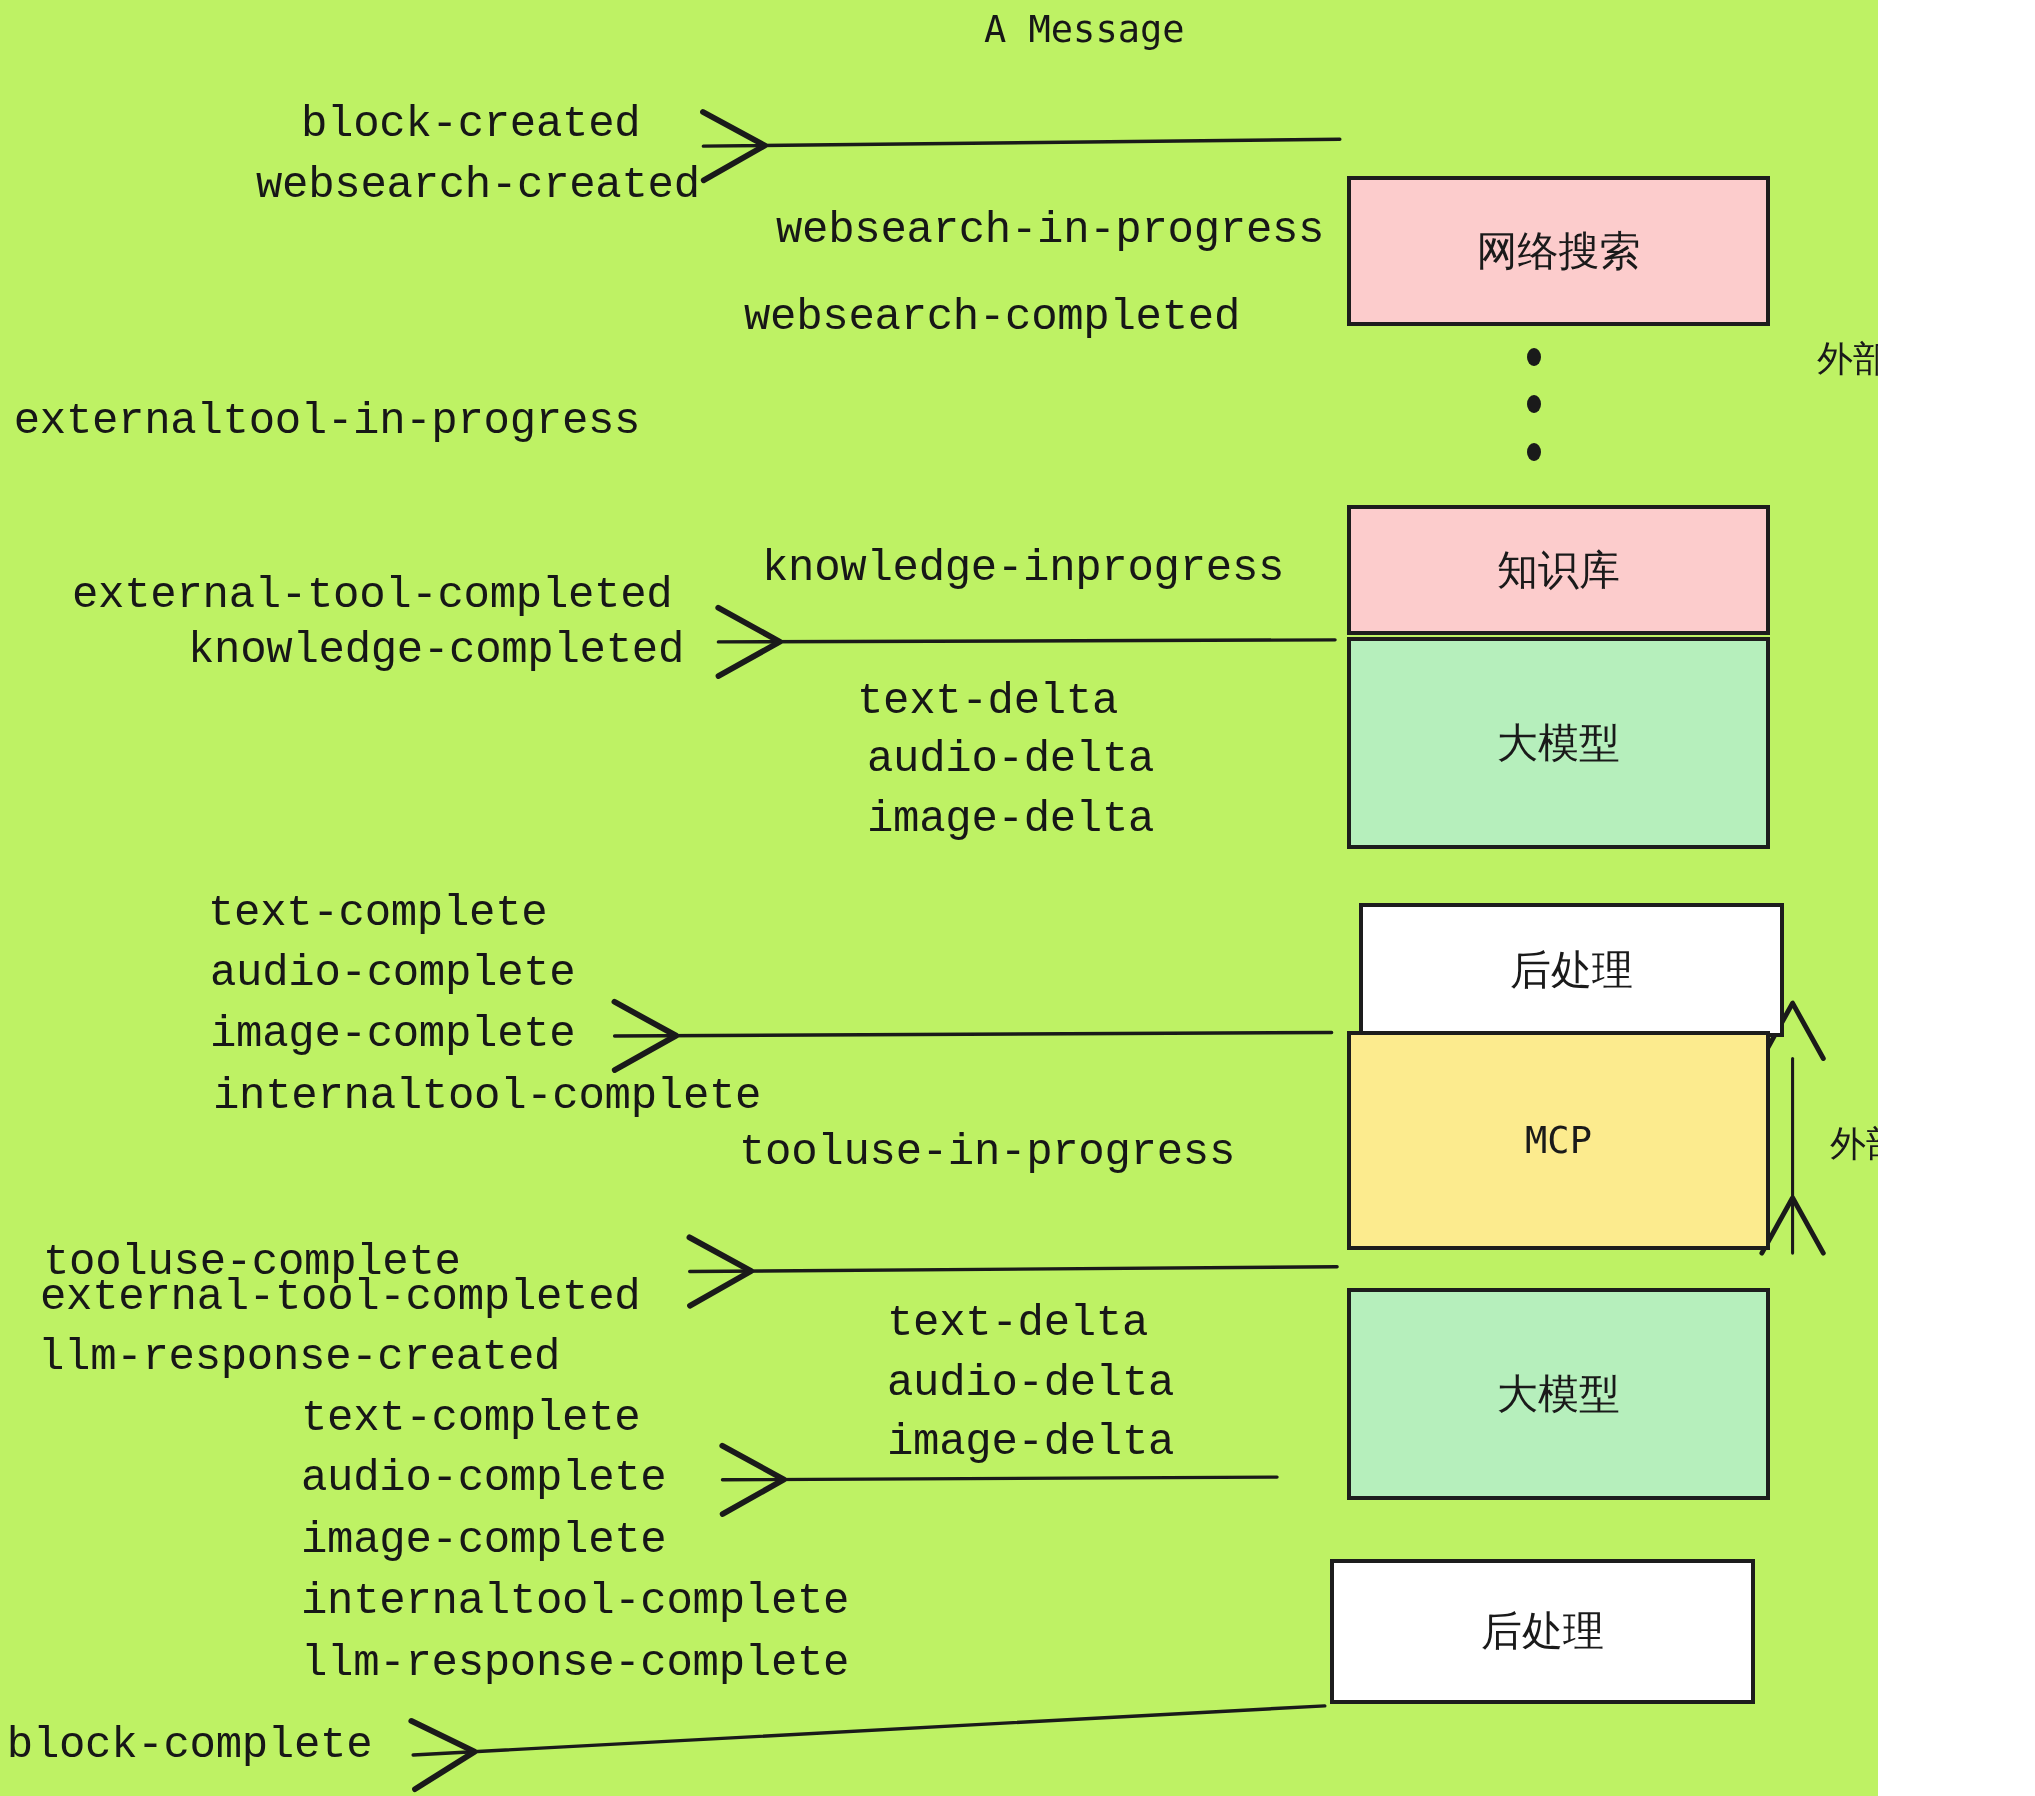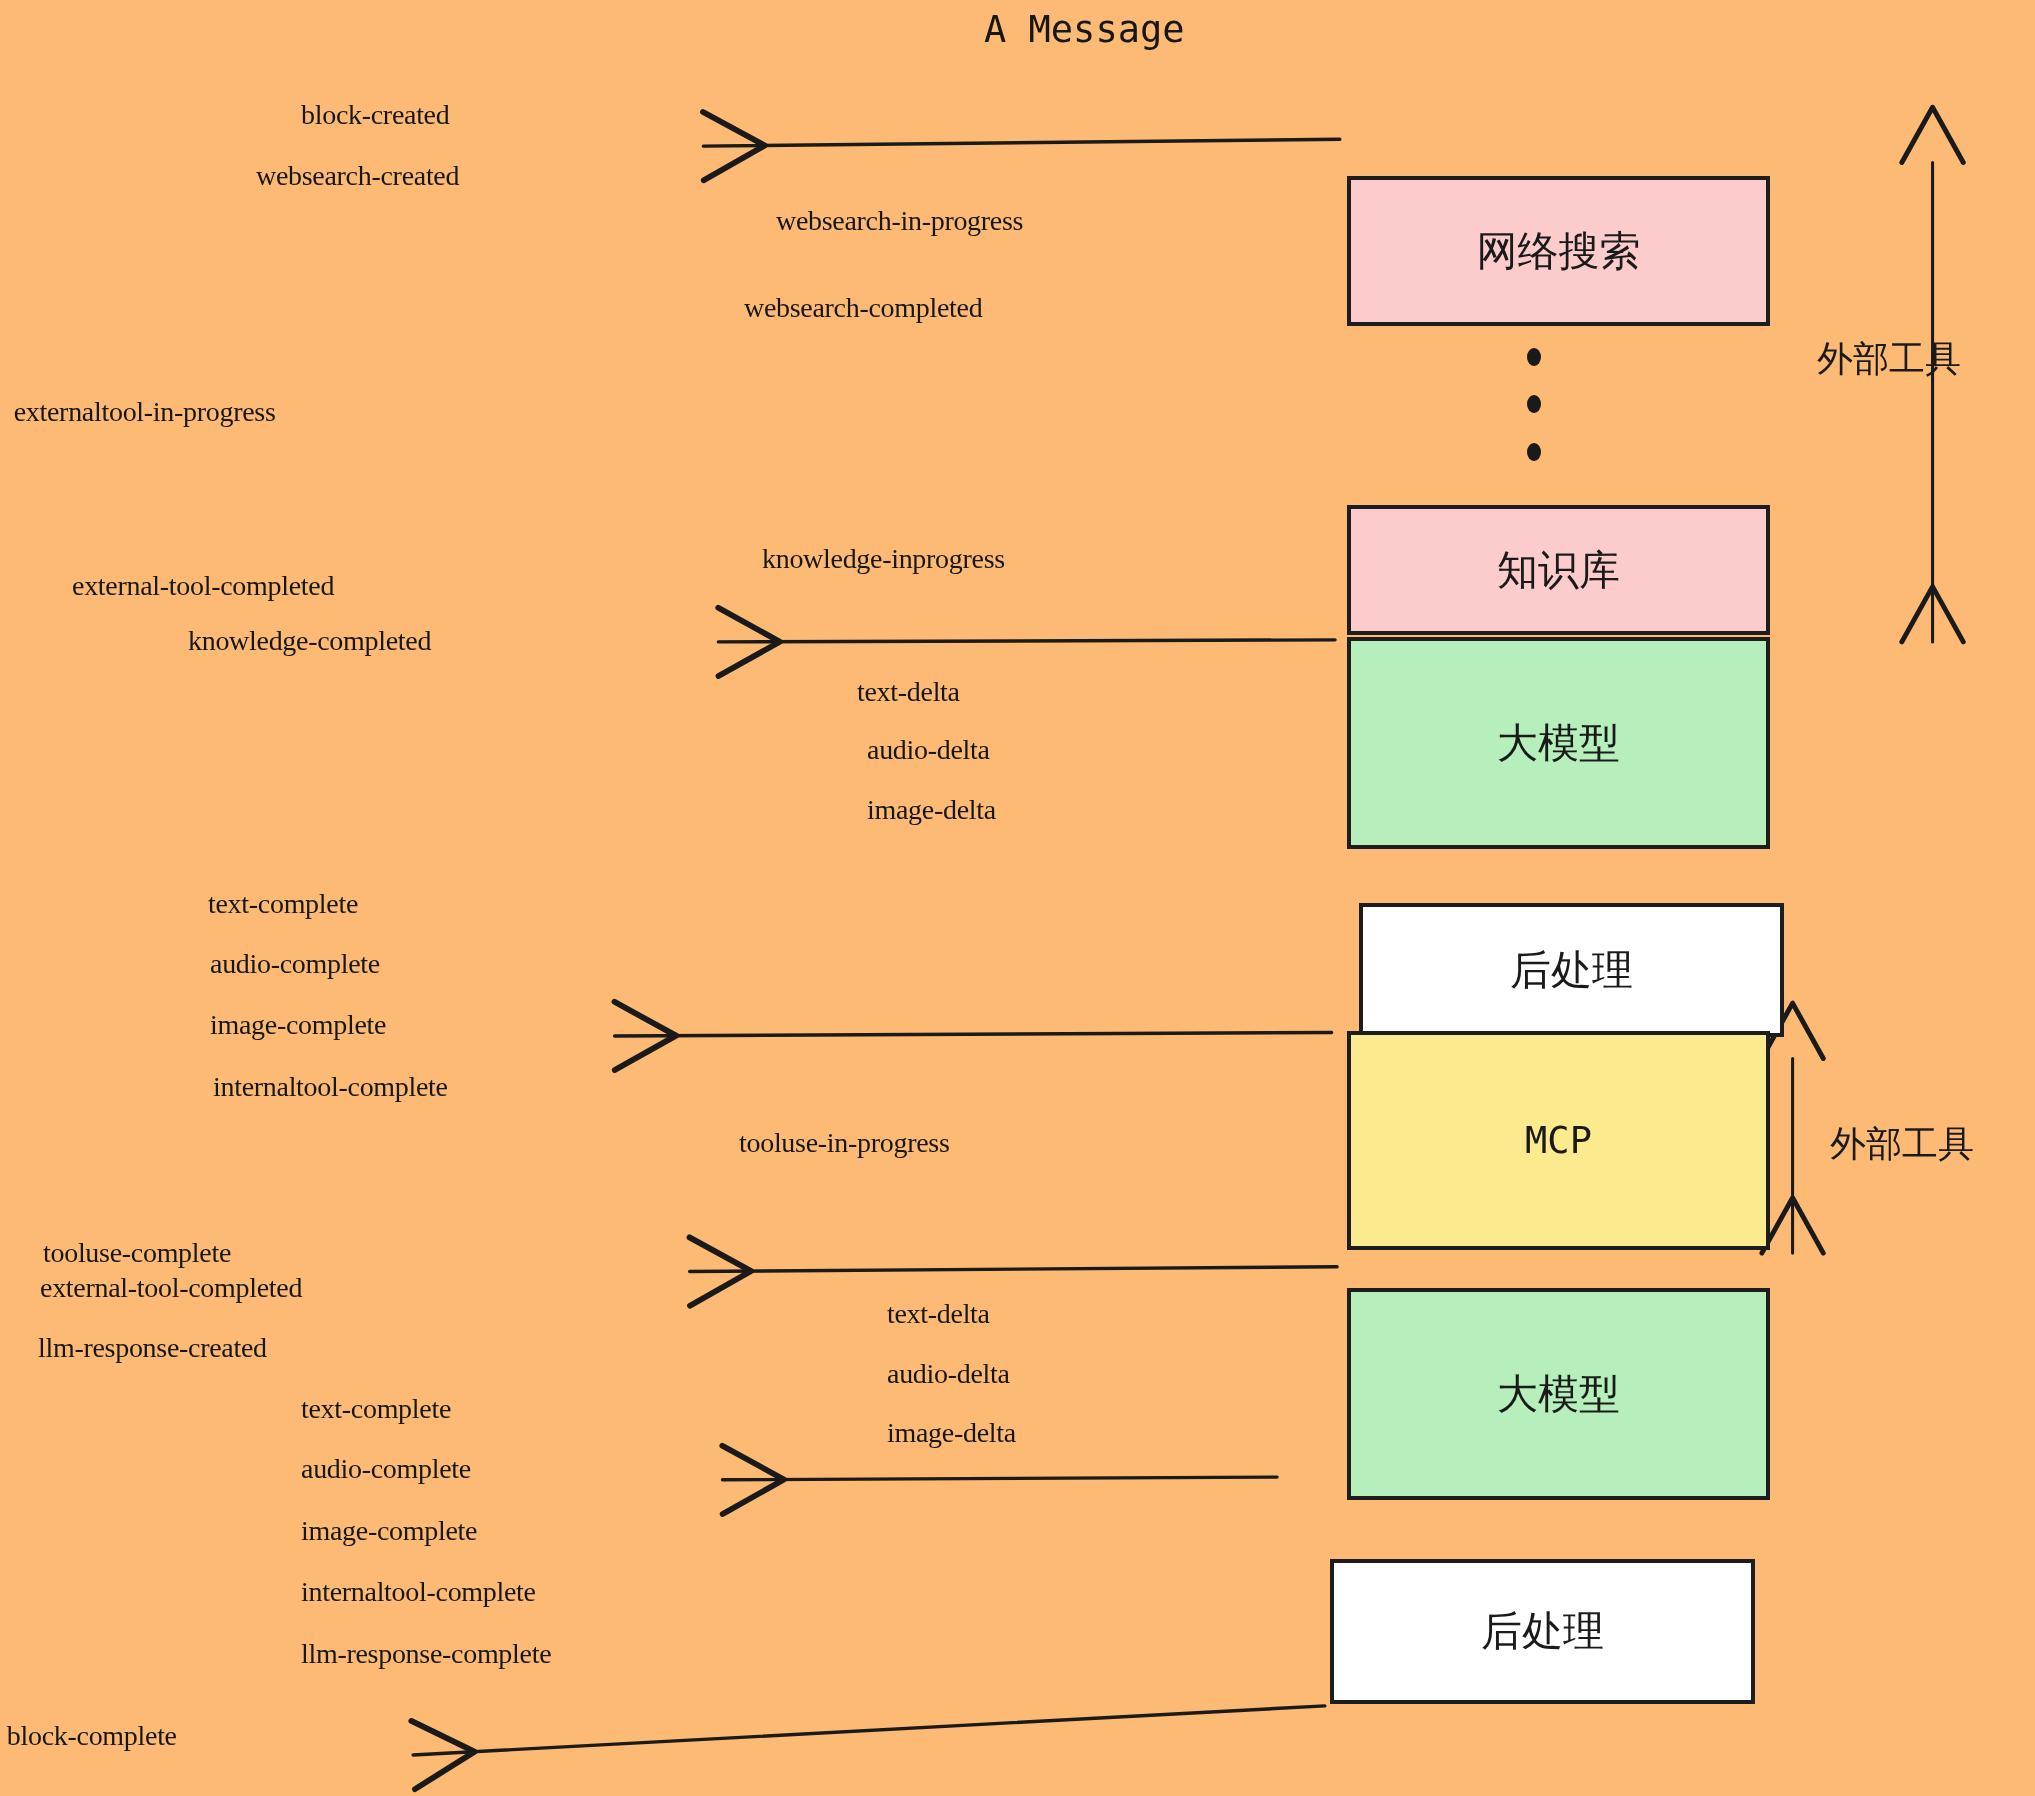--- a/index.html
+++ b/index.html
@@ -2,37 +2,37 @@
 <html style="font-size:11px"><head>
 <meta charset="utf-8">
 <style>
   html, body {
     margin: 0;
     padding: 0;
     background: #ffffff;
   }
   #diagram-root {
     position: relative;
-    width: 2035px;
+    width: 1878px;
     height: 1796px;
-    background: #fdba74;
+    background: #bef264;
     font-family: "DejaVu Sans Mono", monospace;
     overflow: hidden;
   }
   #diagram-svg {
     position: absolute;
     left: 0;
     top: 0;
     width: 2035px;
     height: 1796px;
   }
   .evt {
     position: absolute;
-    font-family: Liberation Serif, serif;
-    font-size: 28px;
+    font-family: Liberation Mono, monospace;
+    font-size: 44px;
     color: #171717;
     white-space: nowrap;
     letter-spacing: -0.3px;
   }
   .title-text {
     position: absolute;
     font-family: "DejaVu Sans Mono", monospace;
     font-size: 37px;
     color: #171717;
     white-space: nowrap;

